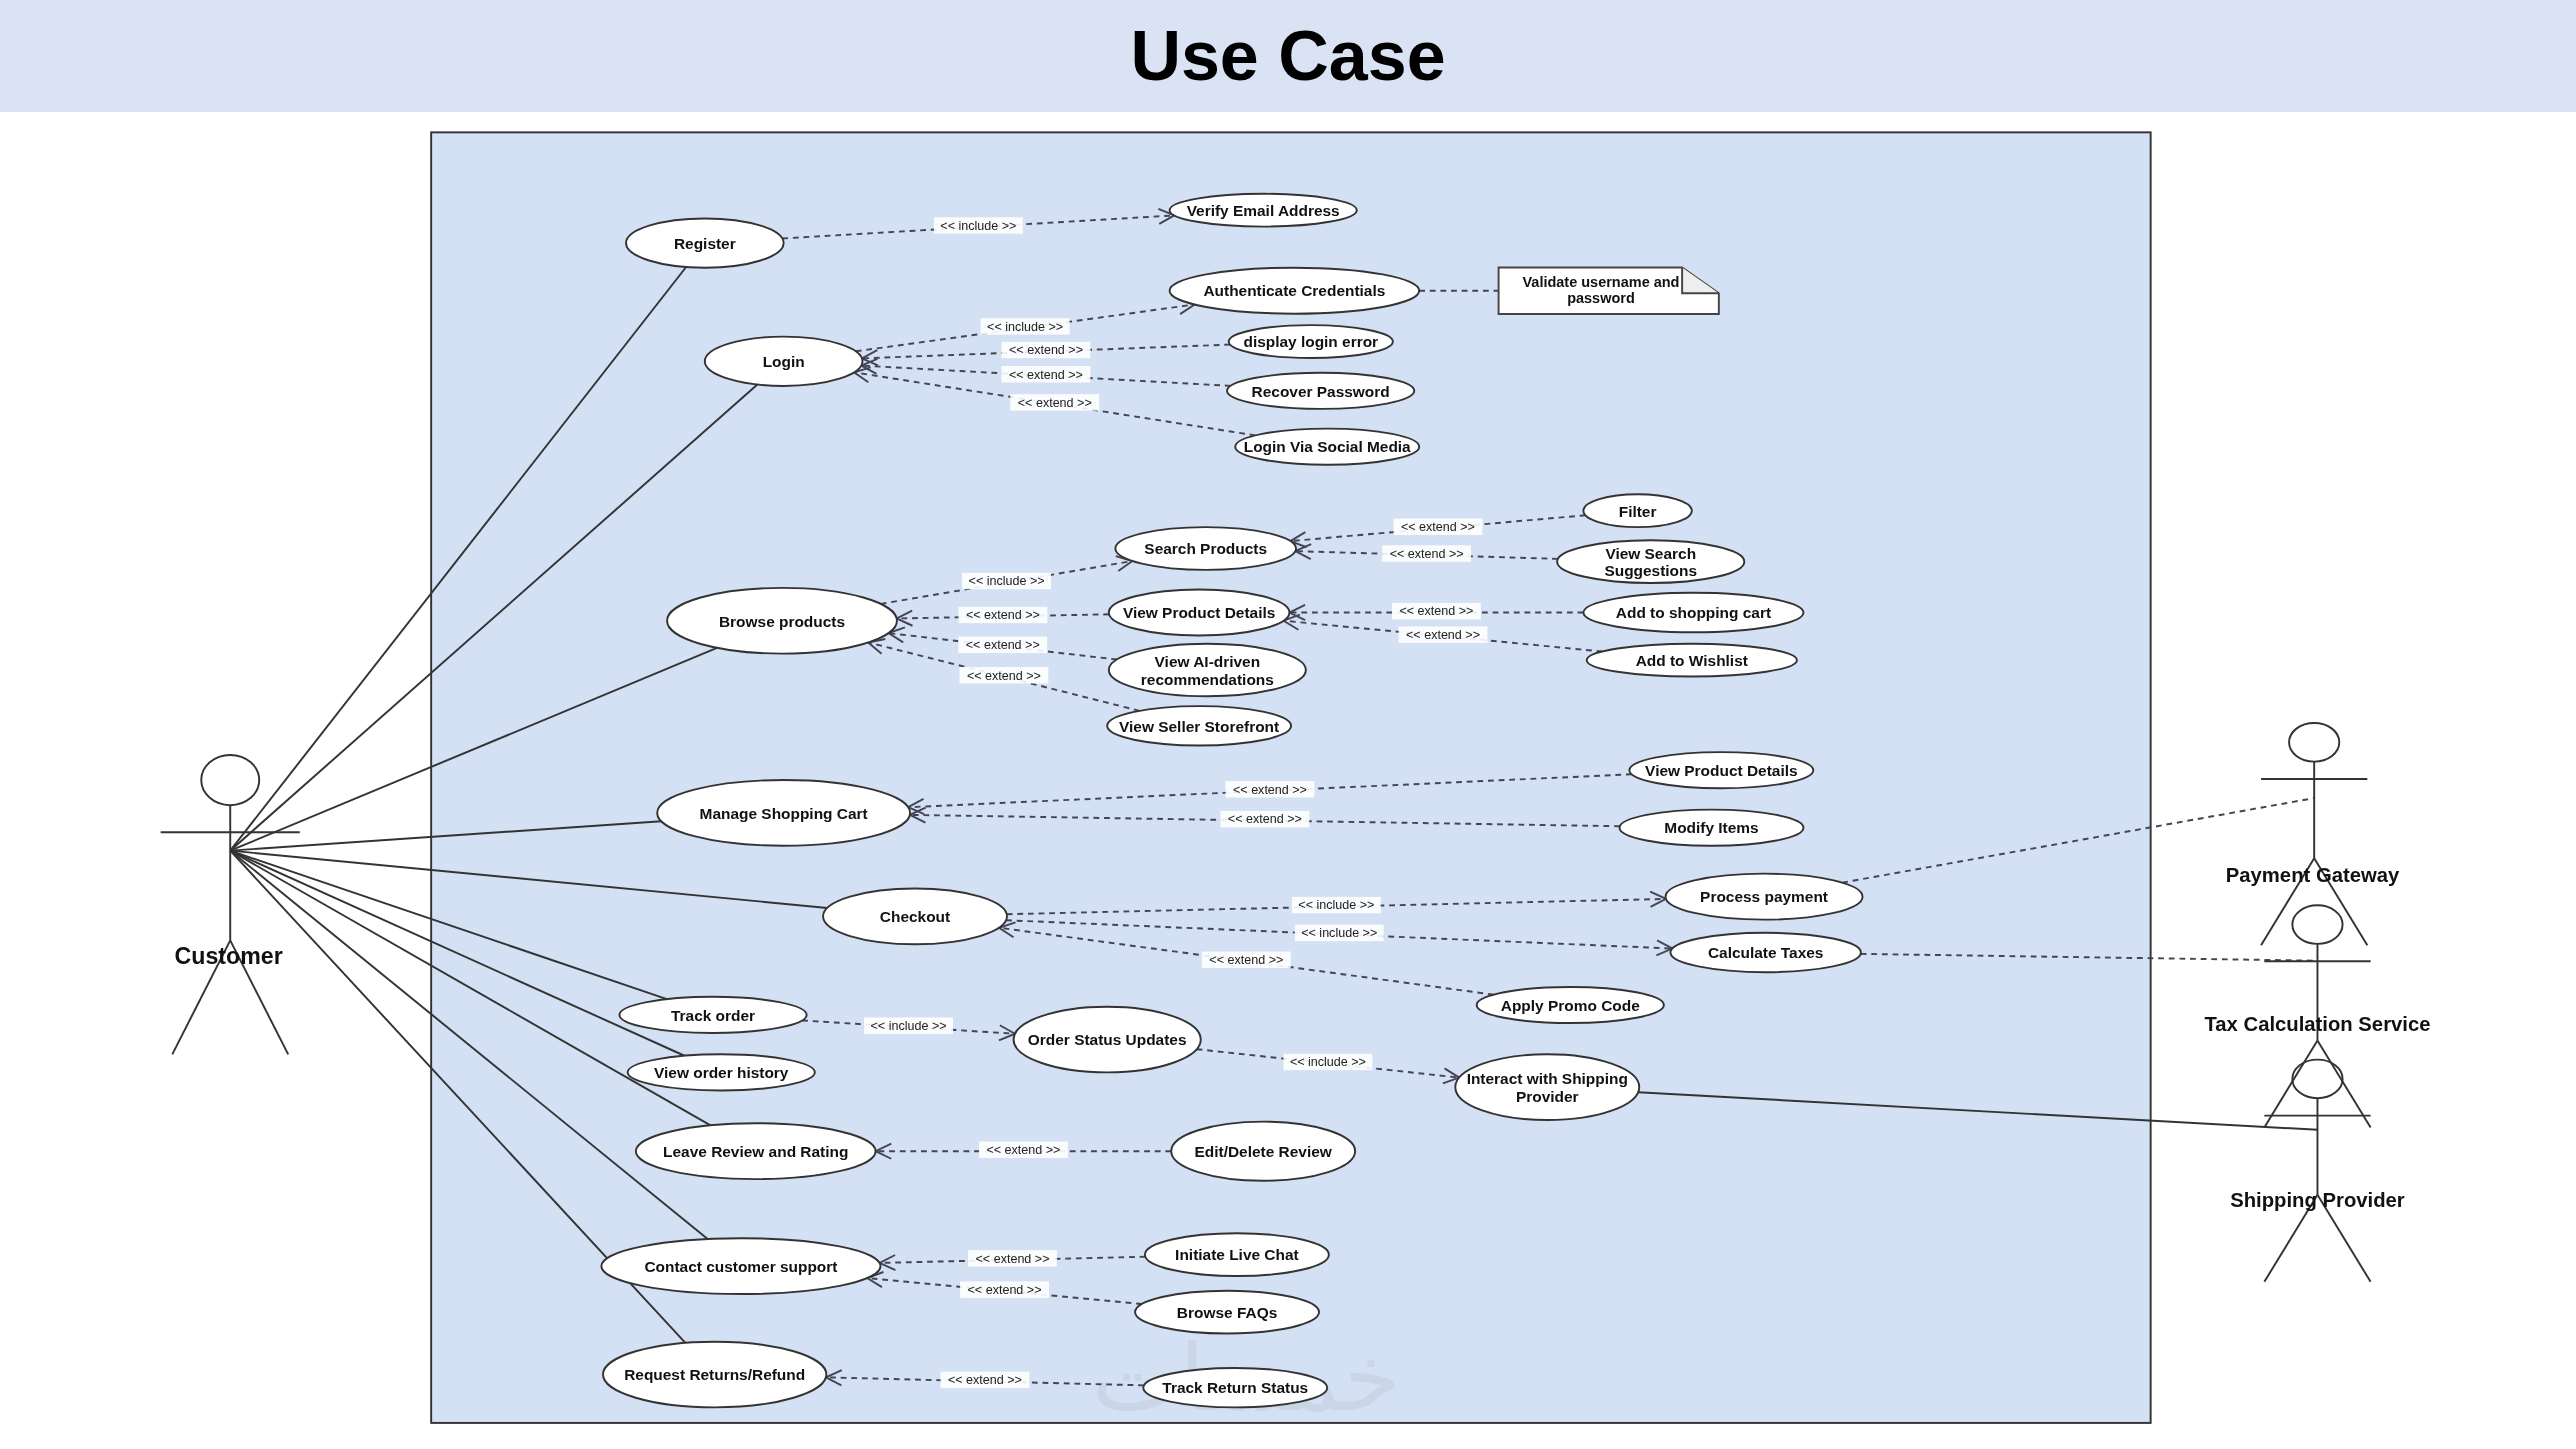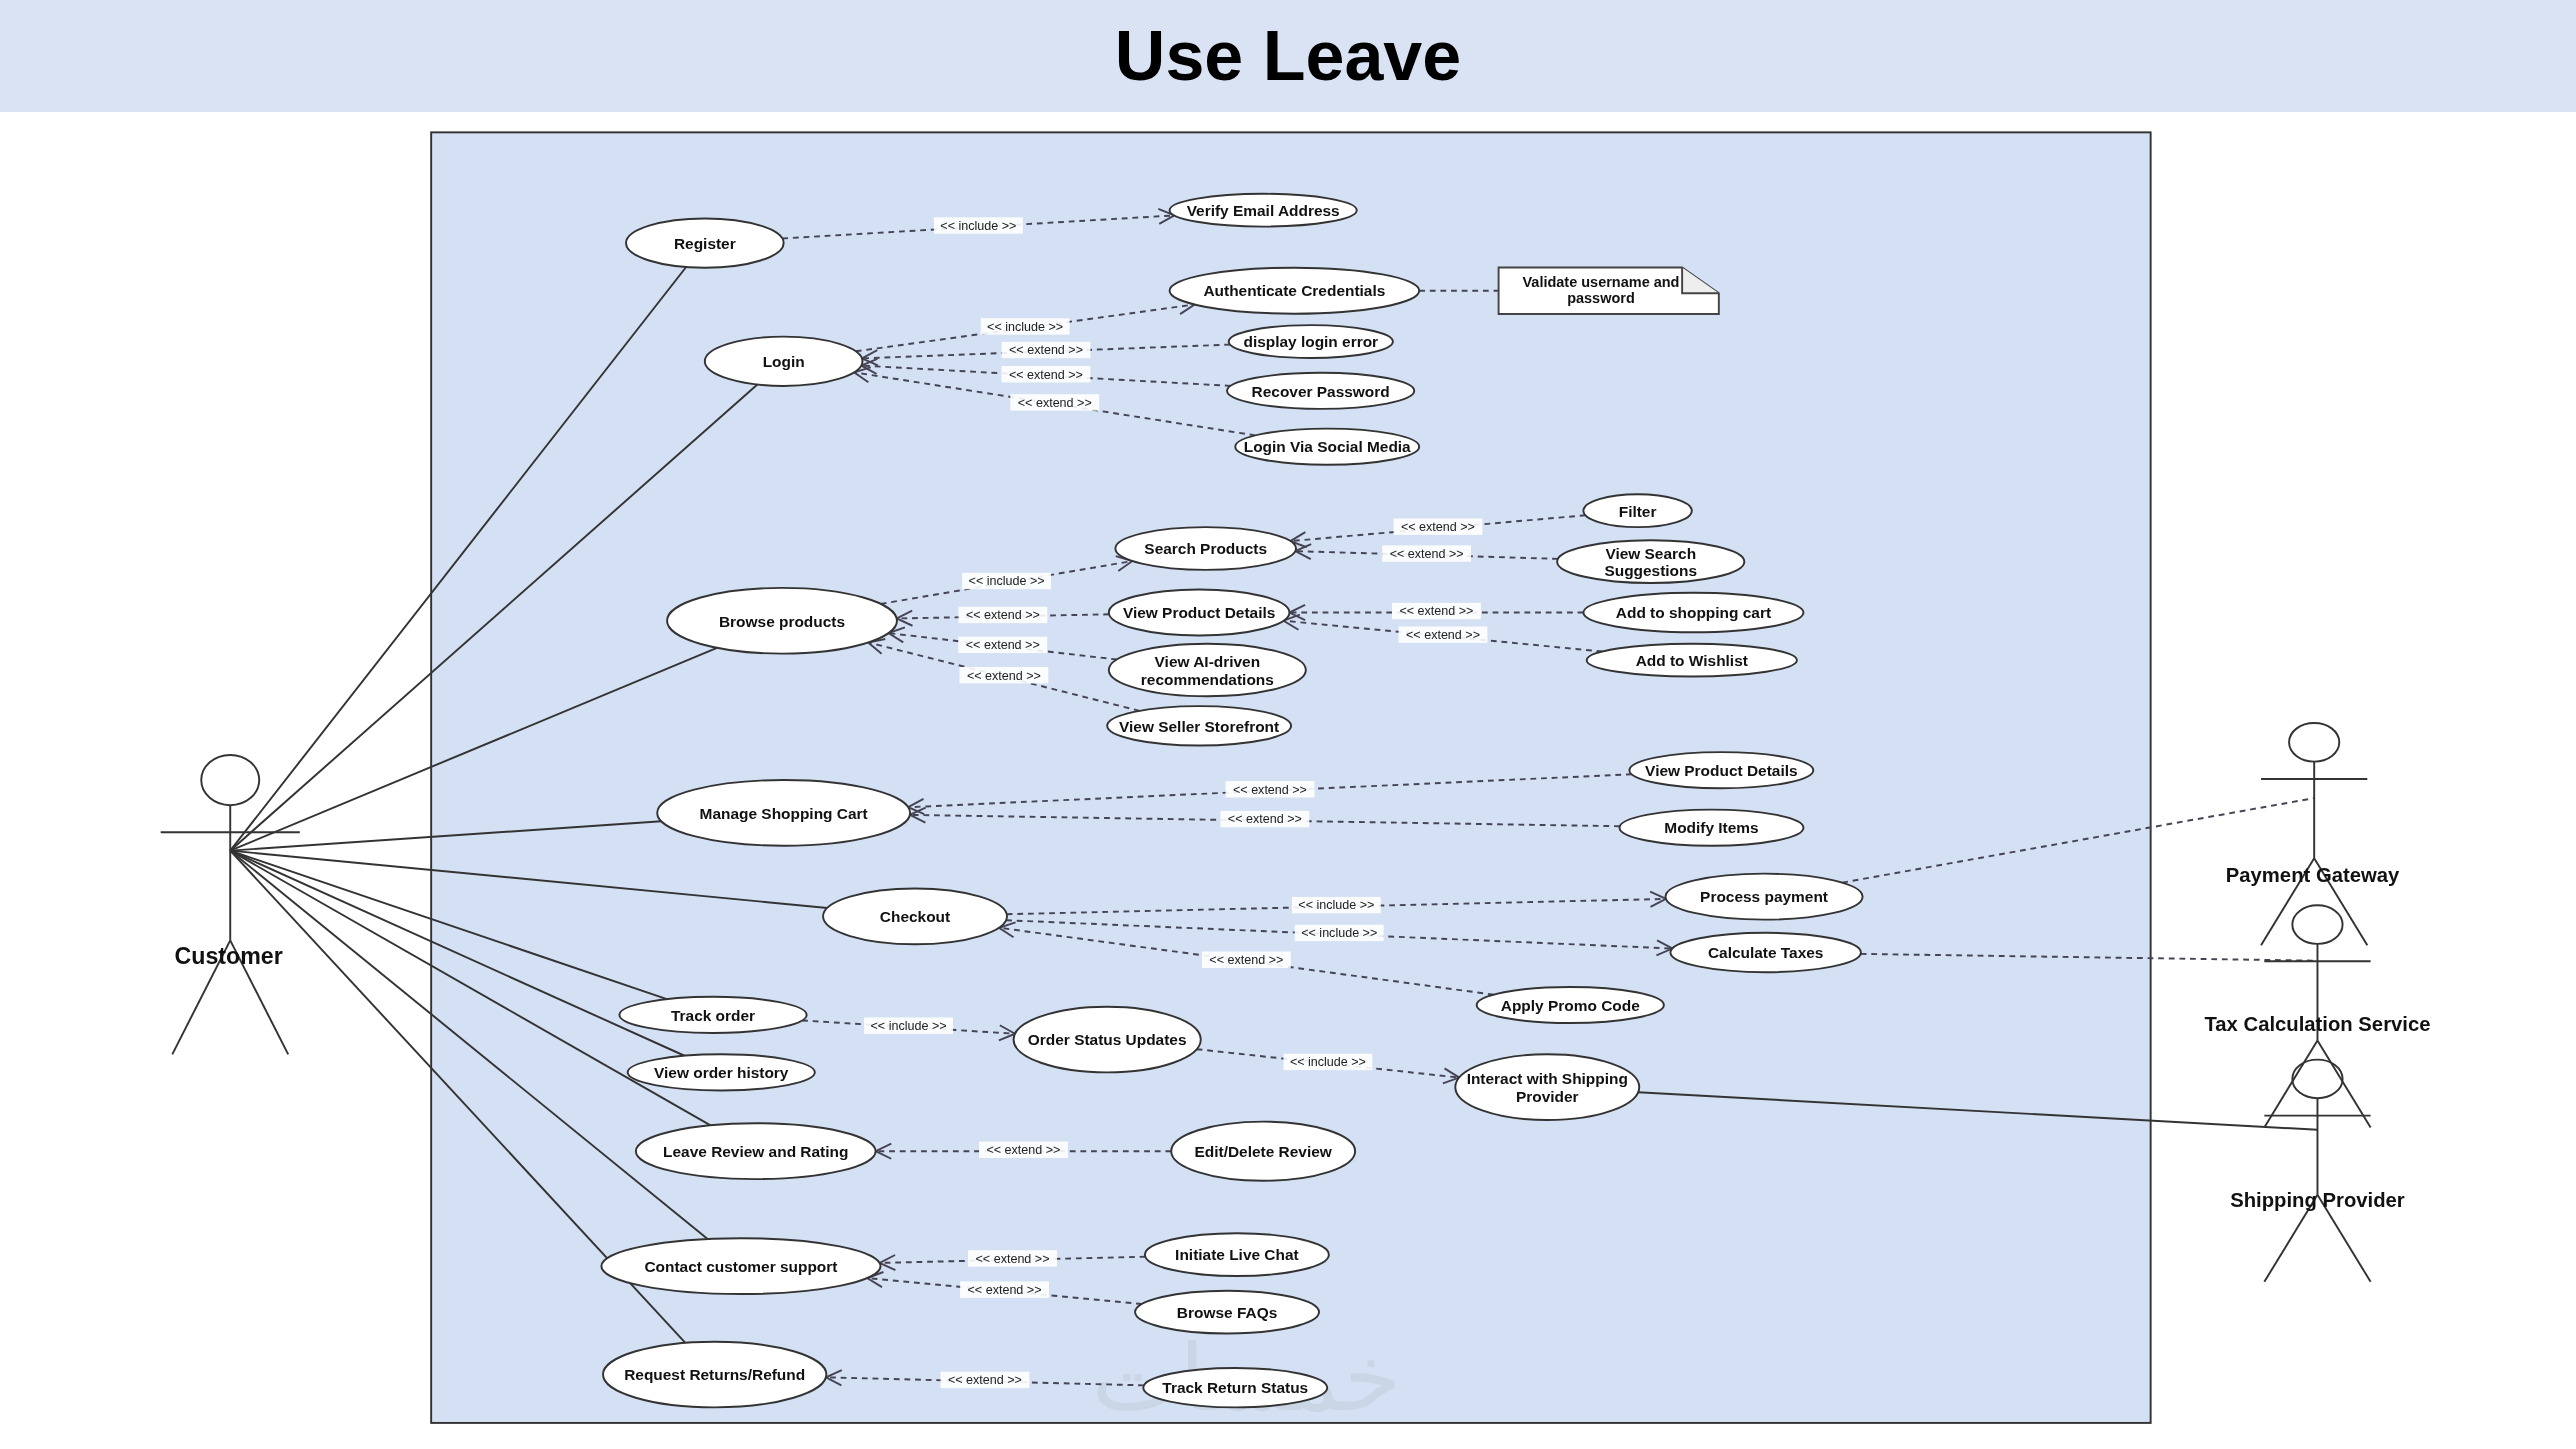--- a/index.html
+++ b/index.html
@@ -16,21 +16,21 @@
   .lbl text{font-family:"Liberation Sans",sans-serif;font-size:13px;fill:#222;text-anchor:middle;}
   .actor line,.actor ellipse{stroke:#333;stroke-width:2;fill:none;}
   .actor text{font-family:"Liberation Sans",sans-serif;font-weight:700;font-size:21px;fill:#111;text-anchor:middle;}
   .note text{font-family:"Liberation Sans",sans-serif;font-weight:700;font-size:15px;fill:#111;text-anchor:middle;}
   .watermark{font-family:"DejaVu Sans",sans-serif;font-size:96px;fill:#b9c3cf;opacity:0.35;text-anchor:middle;}
 </style>
 </head>
 <body>
 
 <div class="title-bar">
-  <h1>Use Leave</h1>
+  <h1>Use Case</h1>
 </div>
 
 <svg id="diagram" width="2576" height="1449" viewBox="0 0 2666 1500" style="top:0">
   <rect x="446" y="137" width="1780" height="1336" fill="#d4e0f3" stroke="#333" stroke-width="2"></rect>
   <text class="watermark" x="1290" y="1460">خمسات</text>
   <g id="g-edges">
       <line x1="1468.799574017736" y1="300.9611161655713" x2="1551" y2="301" class="dep"></line>
       <line x1="238" y1="880.6" x2="709.950504146453" y2="276.3727109543681" class="assoc"></line>
       <line x1="238" y1="880.6" x2="783.7106510463253" y2="398.0428070866322" class="assoc"></line>
       <line x1="238" y1="880.6" x2="741.9021256893682" y2="670.6407809627633" class="assoc"></line>

